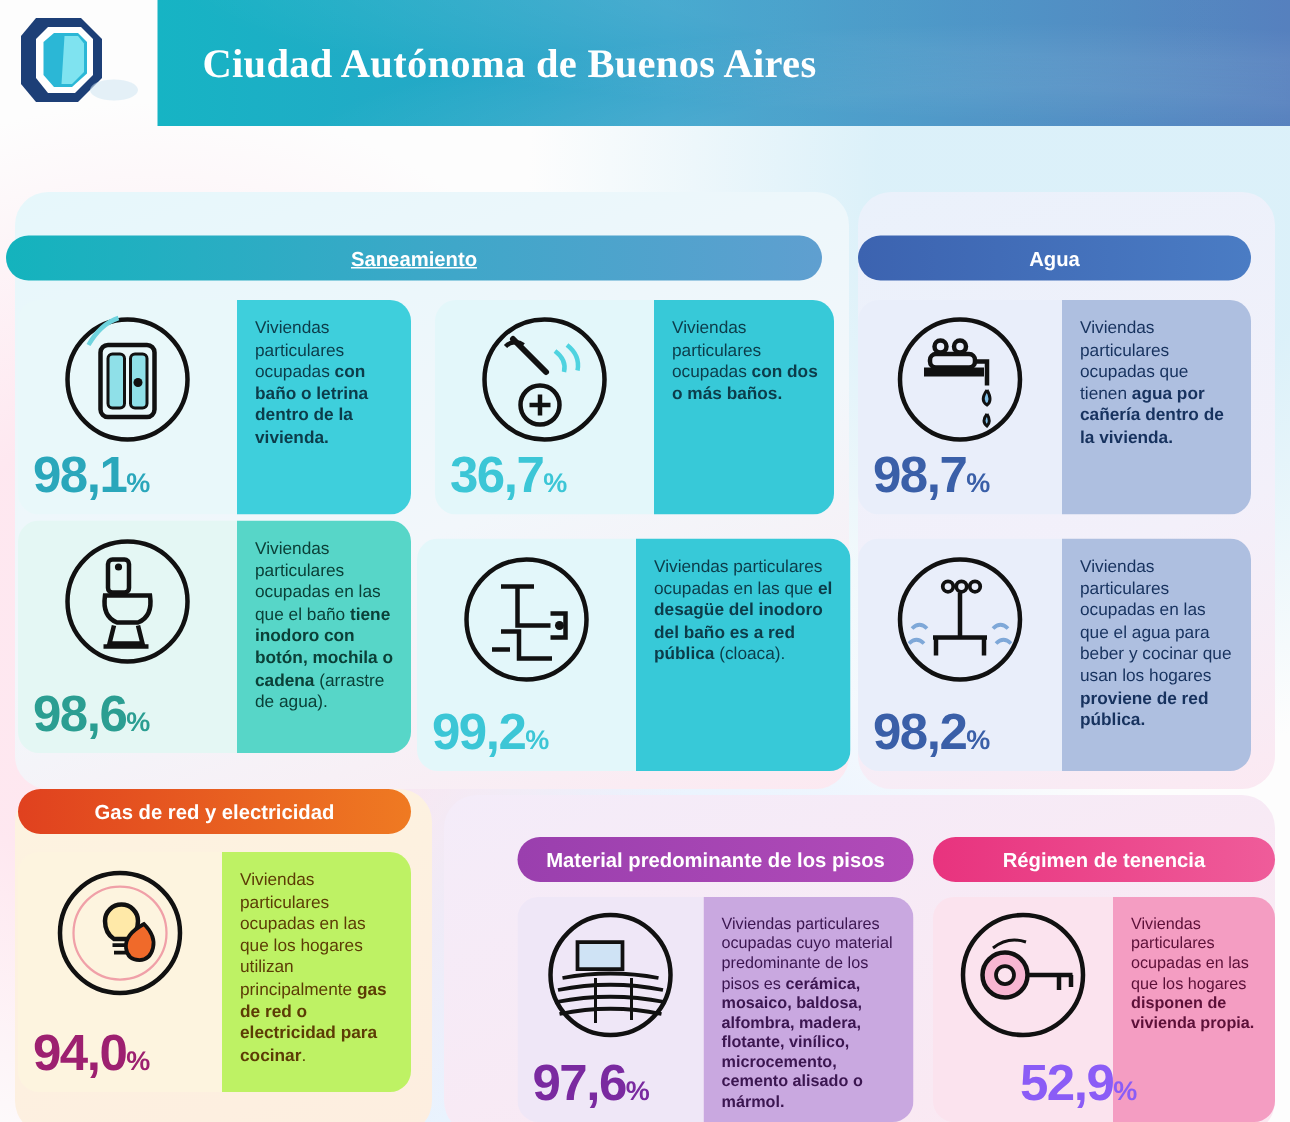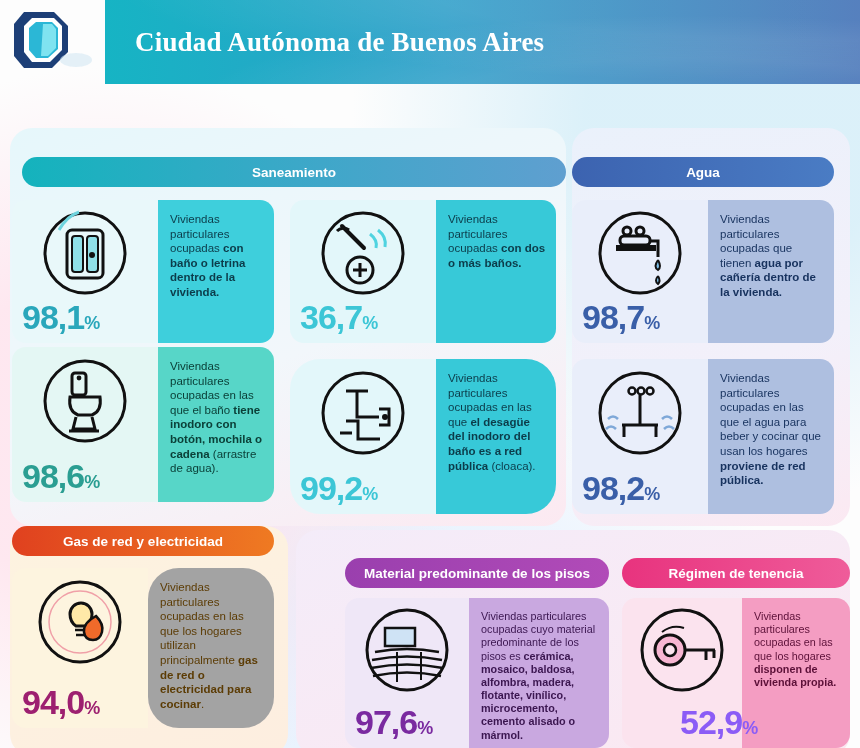--- a/index.html
+++ b/index.html
@@ -55,21 +55,21 @@
   .panel-bottom{
     left:296px;top:530px;width:554px;height:226px;
     background:linear-gradient(160deg,#f4ecf9 0%,#fbe8f1 100%);
   }
   
   .ribbon{
     position:absolute;height:30px;border-radius:15px;
     display:flex;align-items:center;justify-content:center;
     color:#fff;font-weight:bold;font-size:13.5px;
   }
-  .rb-san{left:22px;top:157px;width:544px;background:linear-gradient(90deg,#14b3bd 0%,#3fa7c9 55%,#5f9fd0 100%);}
+  .rb-san{left:4px;top:157px;width:544px;background:linear-gradient(90deg,#14b3bd 0%,#3fa7c9 55%,#5f9fd0 100%);text-decoration:underline;}
   .rb-agua{left:572px;top:157px;width:262px;background:linear-gradient(90deg,#3c63b0 0%,#4a7cc4 100%);text-align:center;}
   .rb-gas{left:12px;top:526px;width:262px;background:linear-gradient(90deg,#e0411f 0%,#ef7a22 100%);border-radius:15px;}
   .rb-pisos{left:345px;top:558px;width:264px;background:linear-gradient(90deg,#9a3fae 0%,#b14bb8 100%);}
   .rb-reg{left:622px;top:558px;width:228px;background:linear-gradient(90deg,#e8337e 0%,#ef5c9a 100%);text-align:right;}
   
   .card{position:absolute;border-radius:14px;overflow:hidden;display:flex;}
   .card .icon-side{
     position:relative;flex:0 0 auto;display:flex;align-items:flex-start;justify-content:center;
   }
   .card .txt-side{
@@ -93,21 +93,21 @@
 
   .v-mint .icon-side{background:#e4f7f4;}
   .v-mint .txt-side{background:#57d6c8;color:#0b4038;}
   .v-mint .pct{color:#2b9e92;}
 
   .v-blue .icon-side{background:#e9eefa;}
   .v-blue .txt-side{background:#aebfe0;color:#17325e;}
   .v-blue .pct{color:#3a5fa8;}
 
   .v-amber .icon-side{background:#fdf4df;}
-  .v-amber .txt-side{background:#a3a3a3;color:#5c3c05;border-radius:31px;}
+  .v-amber .txt-side{background:#bef264;color:#5c3c05;}
   .v-amber .pct{color:#9d2070;}
 
   .v-violet .icon-side{background:#efe7f7;}
   .v-violet .txt-side{background:#c9a8e0;color:#3b1650;}
   .v-violet .pct{color:#7a2aa0;}
 
   .v-pink .icon-side{background:#fbe3ee;}
   .v-pink .txt-side{background:#f49dc2;color:#5c1038;}
   .v-pink .pct{color:#8b5cf6;margin-left:48px;}
 
@@ -214,21 +214,21 @@
     </svg>
   </div>
   <div class="txt-side">
     <span>Viviendas particulares ocupadas en las que el baño </span><b>tiene inodoro con botón, mochila o cadena</b><span> (arrastre de agua).</span>
   </div>
   <div class="pct">
     <span class="num">98,6</span><span class="sym">%</span>
   </div>
 </div>
 
-<div class="card v-cyan" style="left:290px;top:359px;width:266px;height:155px;border-radius:30px;">
+<div class="card v-cyan" style="left:278px;top:359px;width:289px;height:155px;">
   <div class="icon-side" style="width:146px;height:155px;">
     <svg class="circ" width="146" height="112" viewBox="0 0 146 112">
       <circle cx="73" cy="54" r="40" fill="none" stroke="#111" stroke-width="3"></circle>
       <path d="M56 32 h22" stroke="#111" stroke-width="3"></path>
       <path d="M67 32 v26 h22" stroke="#111" stroke-width="3" fill="none"></path>
       <path d="M89 50 h10 v16 h-10" stroke="#111" stroke-width="3" fill="none"></path>
       <path d="M56 62 h12 v18 h22" stroke="#111" stroke-width="3" fill="none"></path>
       <path d="M50 74 h12" stroke="#111" stroke-width="3"></path>
       <circle cx="95" cy="58" r="3" fill="#111"></circle>
     </svg>

